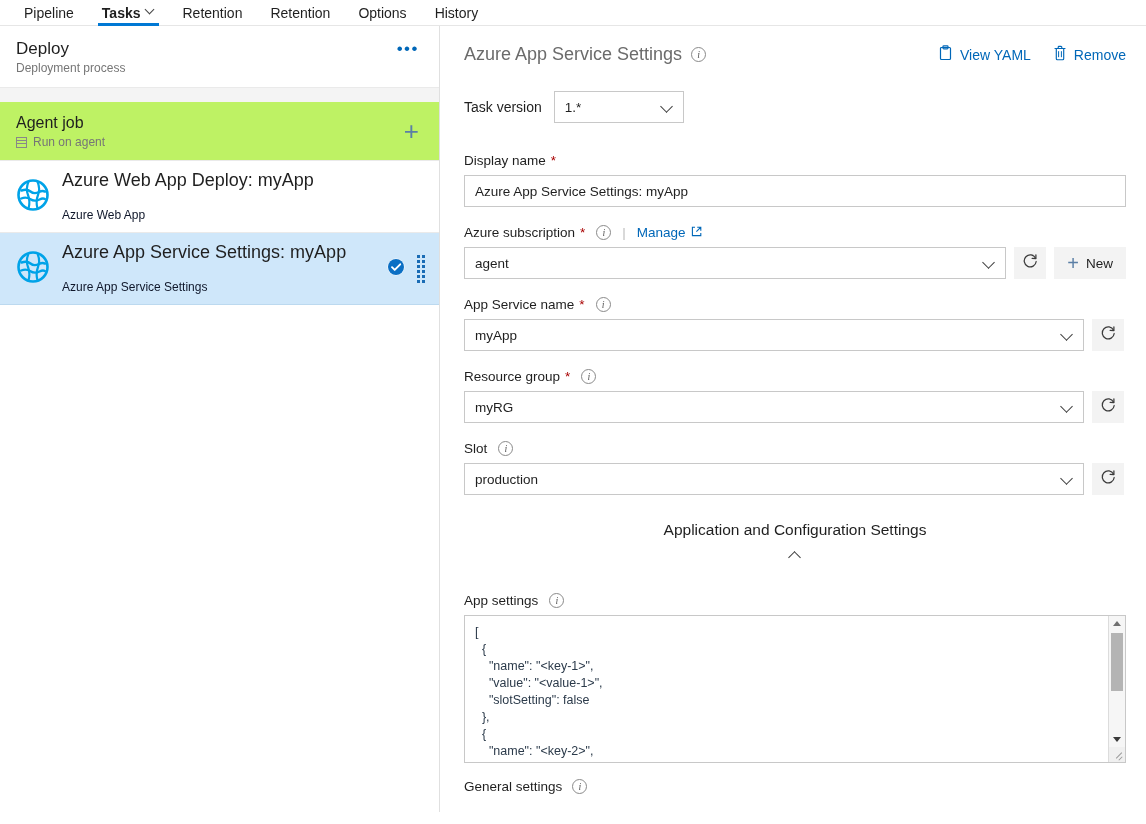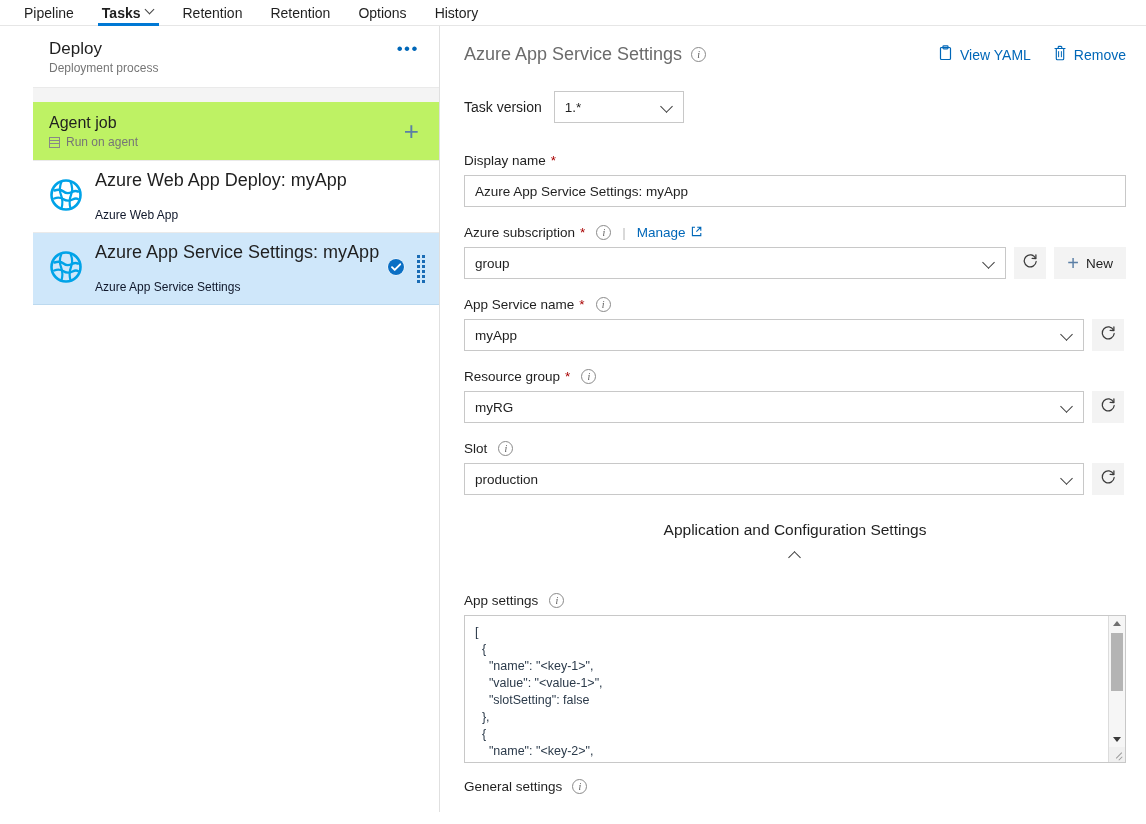--- a/index.html
+++ b/index.html
@@ -47,21 +47,21 @@
   }
 
   
   .body-wrap { display: flex; height: 786px; }
 
   
   .leftpane {
     width: 440px;
     border-right: 1px solid #e0e0e0;
     background: #ffffff;
-    display: flex; flex-direction: column; padding-left: 33px;
+    display: flex; flex-direction: column;
   }
   .deploy-head {
     padding: 12px 16px 12px 16px;
     display: flex; align-items: flex-start; justify-content: space-between;
     border-bottom: 1px solid #eaeaea;
   }
   .deploy-title { font-size: 17px; color: #1f1f1f; line-height: 22px; }
   .deploy-sub { font-size: 12px; color: #767676; margin-top: 1px; }
   .ellipsis-btn {
     color: #0067b8; font-size: 17px; letter-spacing: 1.5px;
@@ -422,21 +422,21 @@
           <span>
             <svg width="11" height="11" viewBox="0 0 11 11" aria-hidden="true">
               <path d="M4 1.2 H1.4 V9.6 H9.8 V7" fill="none" stroke="#0067b8" stroke-width="1.1"></path>
               <path d="M6.2 1.2 H9.8 V4.8 M9.6 1.4 L5.4 5.6" fill="none" stroke="#0067b8" stroke-width="1.1"></path>
             </svg>
           </span>
         </span>
       </div>
       <div class="ctrl-row">
         <div class="selectbox" style="flex:1 1 auto; max-width:543px;">
-          <span>group</span>
+          <span>agent</span>
           <span class="chev-dn"></span>
         </div>
         <div class="iconbtn">
           <span>
             <svg width="17" height="17" viewBox="0 0 17 17" aria-hidden="true">
               <path d="M13.6 5.2 A6 6 0 1 0 14.2 8.5" fill="none" stroke="#3b3b3b" stroke-width="1.25" stroke-linecap="round"></path>
               <path d="M13.9 1.8 L13.9 5.6 L10.1 5.4" fill="none" stroke="#3b3b3b" stroke-width="1.25" stroke-linecap="round" stroke-linejoin="round"></path>
             </svg>
           </span>
         </div>

